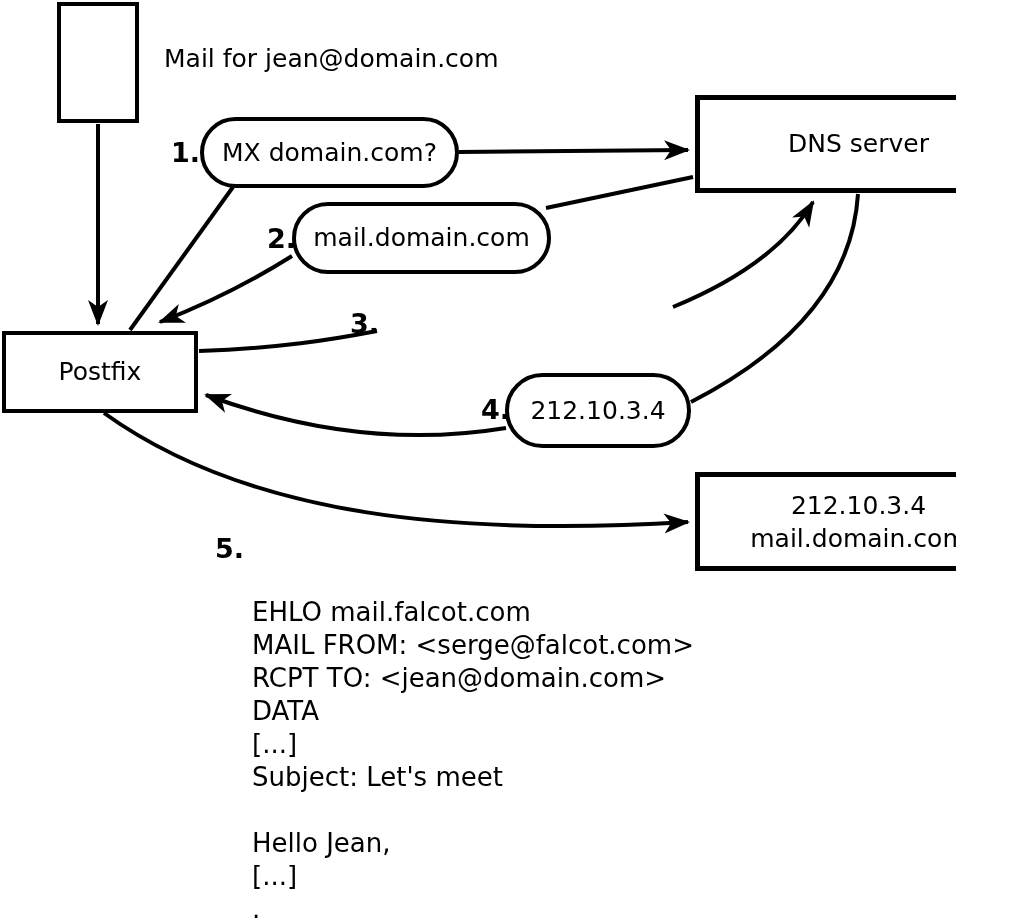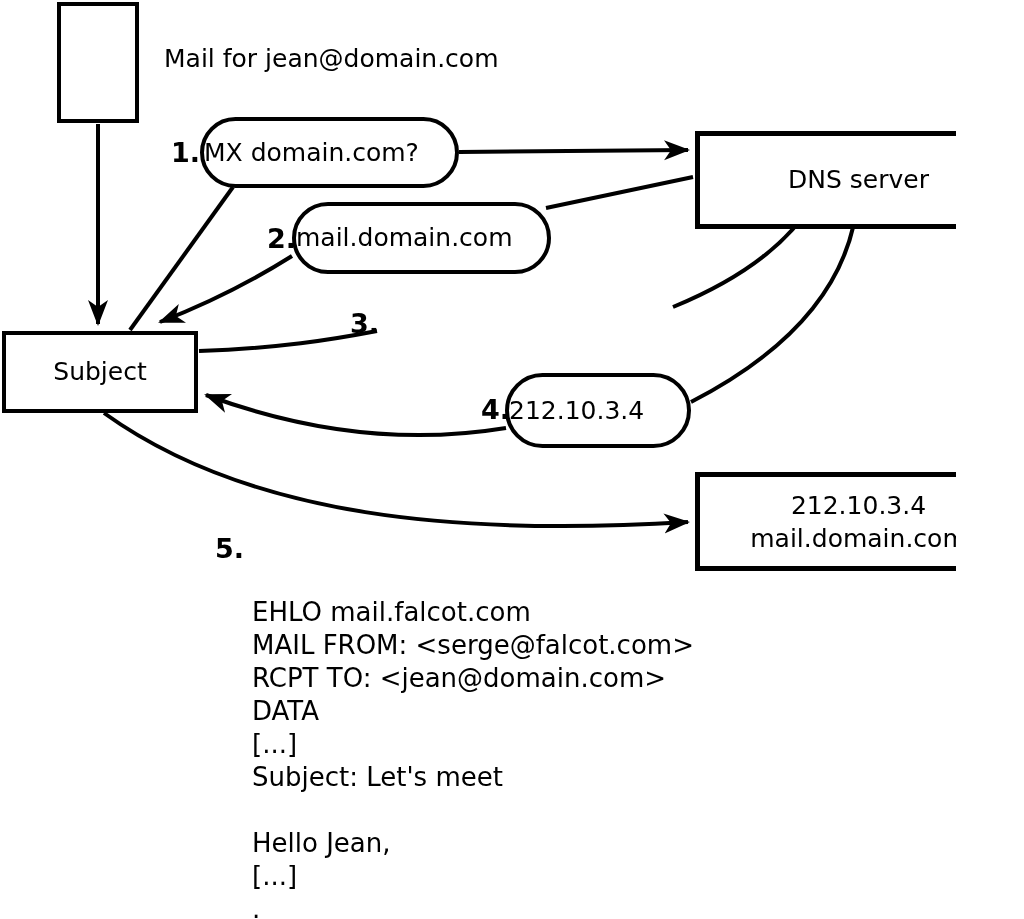--- a/index.html
+++ b/index.html
@@ -5,32 +5,32 @@
   html,body{margin:0;padding:0;background:#fff;}
   .stage{
     position:relative;width:956px;height:919px;background:#ffffff;
     font-family:"DejaVu Sans","Liberation Sans",sans-serif;color:#000;
     overflow:hidden;
   }
   .stage svg{position:absolute;left:0;top:0;}
   .abs{position:absolute;box-sizing:border-box;}
   .box{border:4px solid #000;background:#fff;display:flex;align-items:center;justify-content:center;}
   .thickbox{border:5px solid #000;background:#fff;display:flex;flex-direction:column;align-items:center;justify-content:center;}
-  .bubble{border:4px solid #000;background:#fff;border-radius:40px;display:flex;align-items:center;}
+  .bubble{border:4px solid #000;background:#fff;border-radius:40px;display:flex;align-items:center;justify-content:center;}
   .txt{font-size:25px;line-height:1.2;white-space:nowrap;}
   .num{font-size:27px;font-weight:bold;text-align:right;white-space:nowrap;}
   .envelope{border:4px solid #000;background:#fff;}
   .transcript{font-size:26px;line-height:33px;white-space:pre-line;}
   .infoline{font-size:25px;line-height:33px;white-space:nowrap;}
 
   
   #envelope   {left:57px;  top:2px;   width:82px;  height:121px;}
   #title      {left:164px; top:44px;}
   #postfix    {left:2px;   top:331px; width:196px; height:82px;}
-  #dns        {left:695px; top:95px;  width:327px; height:98px;margin-top:36px;}
+  #dns        {left:695px; top:95px;  width:327px; height:98px;}
   #mailserver {left:695px; top:472px; width:327px; height:99px;}
   #bubble1    {left:200px; top:117px; width:259px; height:71px;}
   #bubble2    {left:292px; top:202px; width:259px; height:72px;}
   #bubble3    {left:375px; top:287px; width:299px; height:76px;}
   #bubble4    {left:505px; top:373px; width:186px; height:75px;}
   #num1{left:158px;top:137px;width:42px;}
   #num2{left:254px;top:223px;width:42px;}
   #num3{left:337px;top:308px;width:42px;}
   #num4{left:468px;top:394px;width:42px;}
   #num5{left:202px;top:533px;width:42px;}
@@ -77,21 +77,21 @@
   <div id="num2" class="abs num">2.</div>
 
   <div id="num3" class="abs num">3.</div>
 
   <div id="bubble4" class="abs bubble">
     <span class="txt">212.10.3.4</span>
   </div>
   <div id="num4" class="abs num">4.</div>
 
   <div id="postfix" class="abs box">
-    <span class="txt">Subject</span>
+    <span class="txt">Postfix</span>
   </div>
 
   <div id="dns" class="abs thickbox">
     <span class="txt">DNS server</span>
   </div>
 
   <div id="mailserver" class="abs thickbox">
     <span class="infoline">212.10.3.4</span>
     <span class="infoline">mail.domain.com</span>
   </div>

